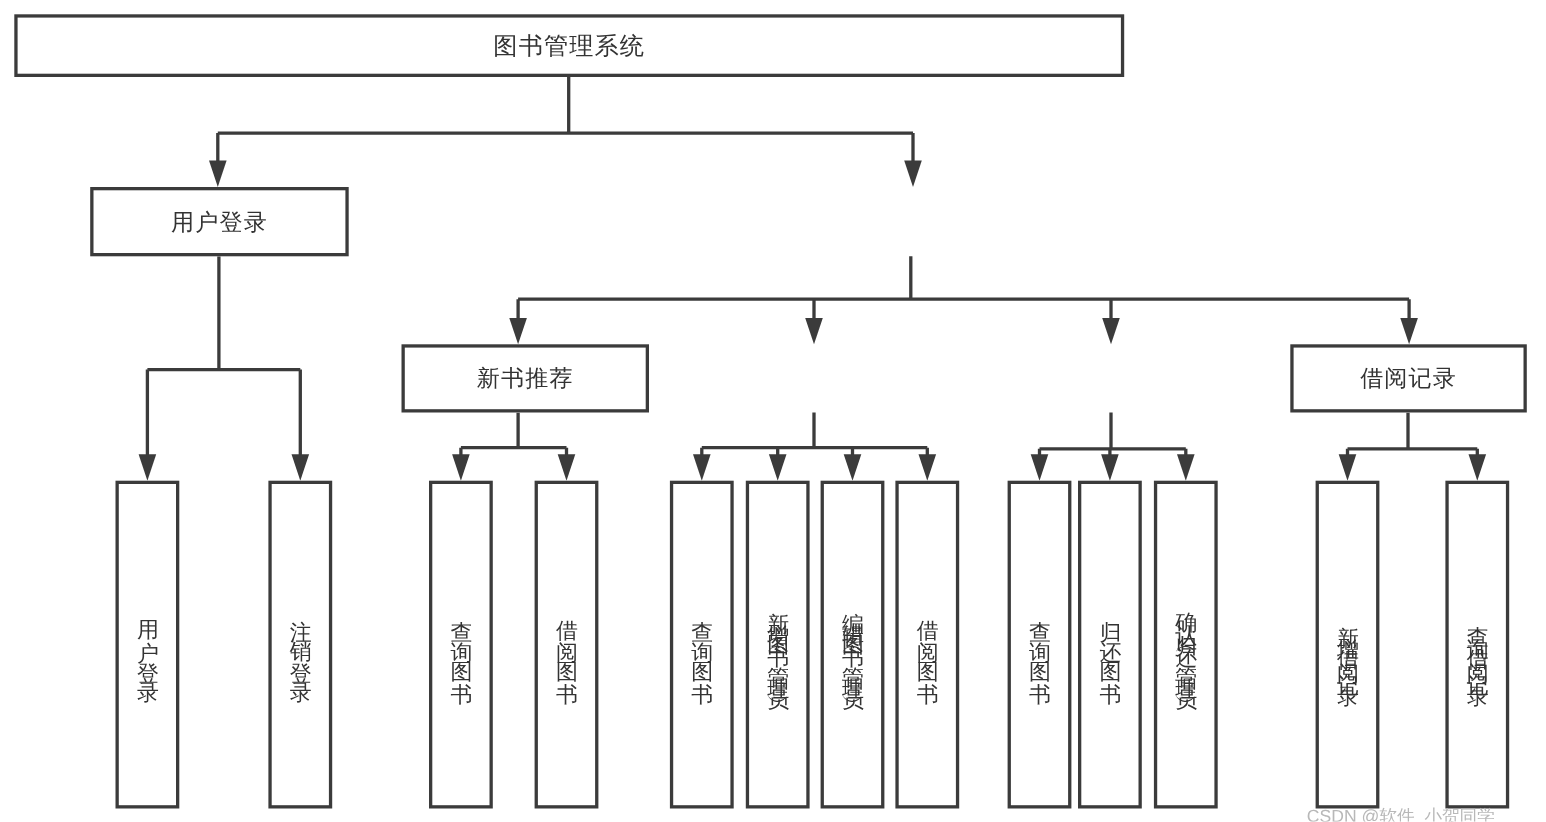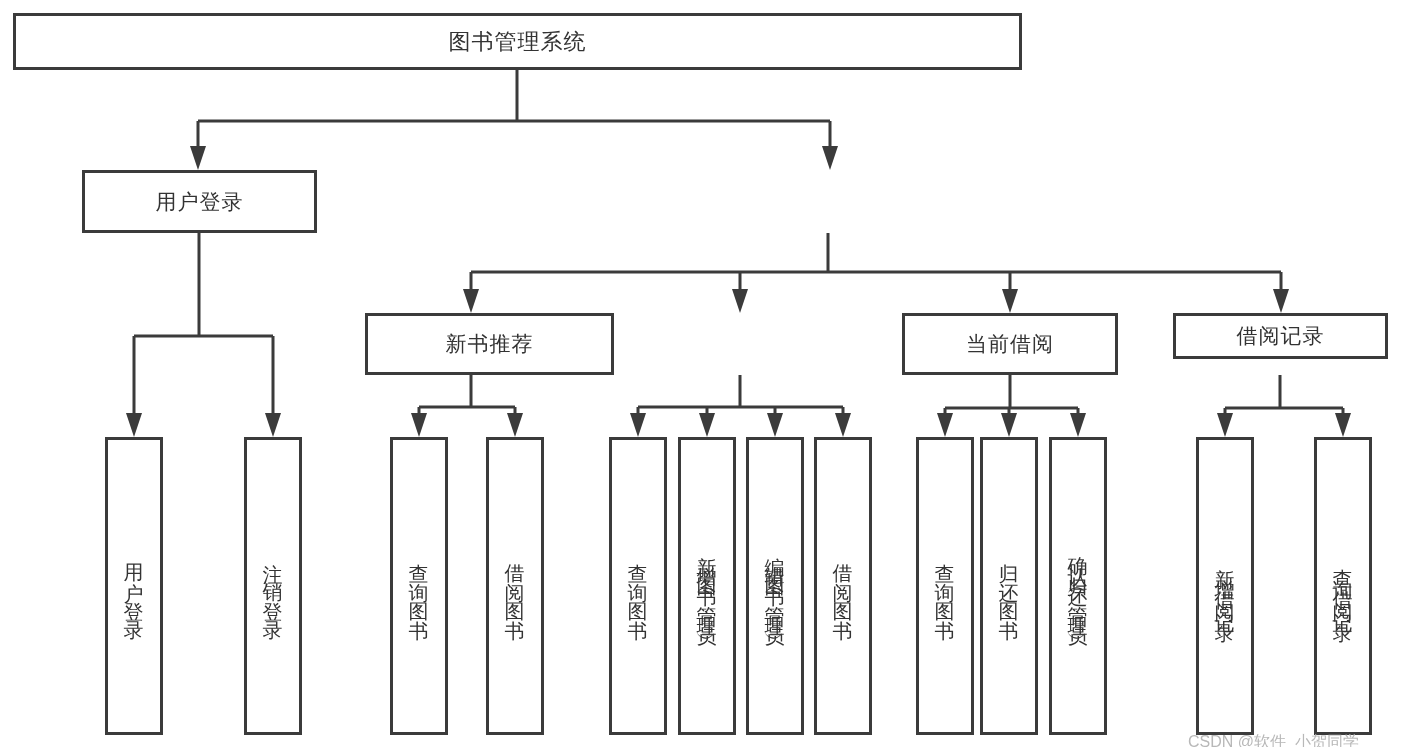--- a/index.html
+++ b/index.html
@@ -96,27 +96,24 @@
   </svg>
 
   <div class="node h root" style="left:13px;top:13px;width:1009px;height:57px">
     <span>图书管理系统</span>
   </div>
 
   <div class="node h" style="left:82px;top:170px;width:235px;height:63px">
     <span>用户登录</span>
   </div>
 
-  <div class="node h" style="left:365px;top:313px;width:249px;height:62px">
+  <div class="node h" style="left:365px;top:313px;width:225px;height:62px">
     <span>新书推荐</span>
   </div>
-  <div class="node h" style="left:902px;top:313px;width:216px;height:62px">
-    <span>当前借阅</span>
-  </div>
-  <div class="node h" style="left:1173px;top:313px;width:215px;height:46px">
+  <div class="node h" style="left:1173px;top:313px;width:215px;height:62px">
     <span>借阅记录</span>
   </div>
 
   <div class="node v s4" style="left:105px;top:437px;width:58px;height:298px">
     <span>用户登录</span>
   </div>
   <div class="node v s4" style="left:244px;top:437px;width:58px;height:298px">
     <span>注销登录</span>
   </div>
 

